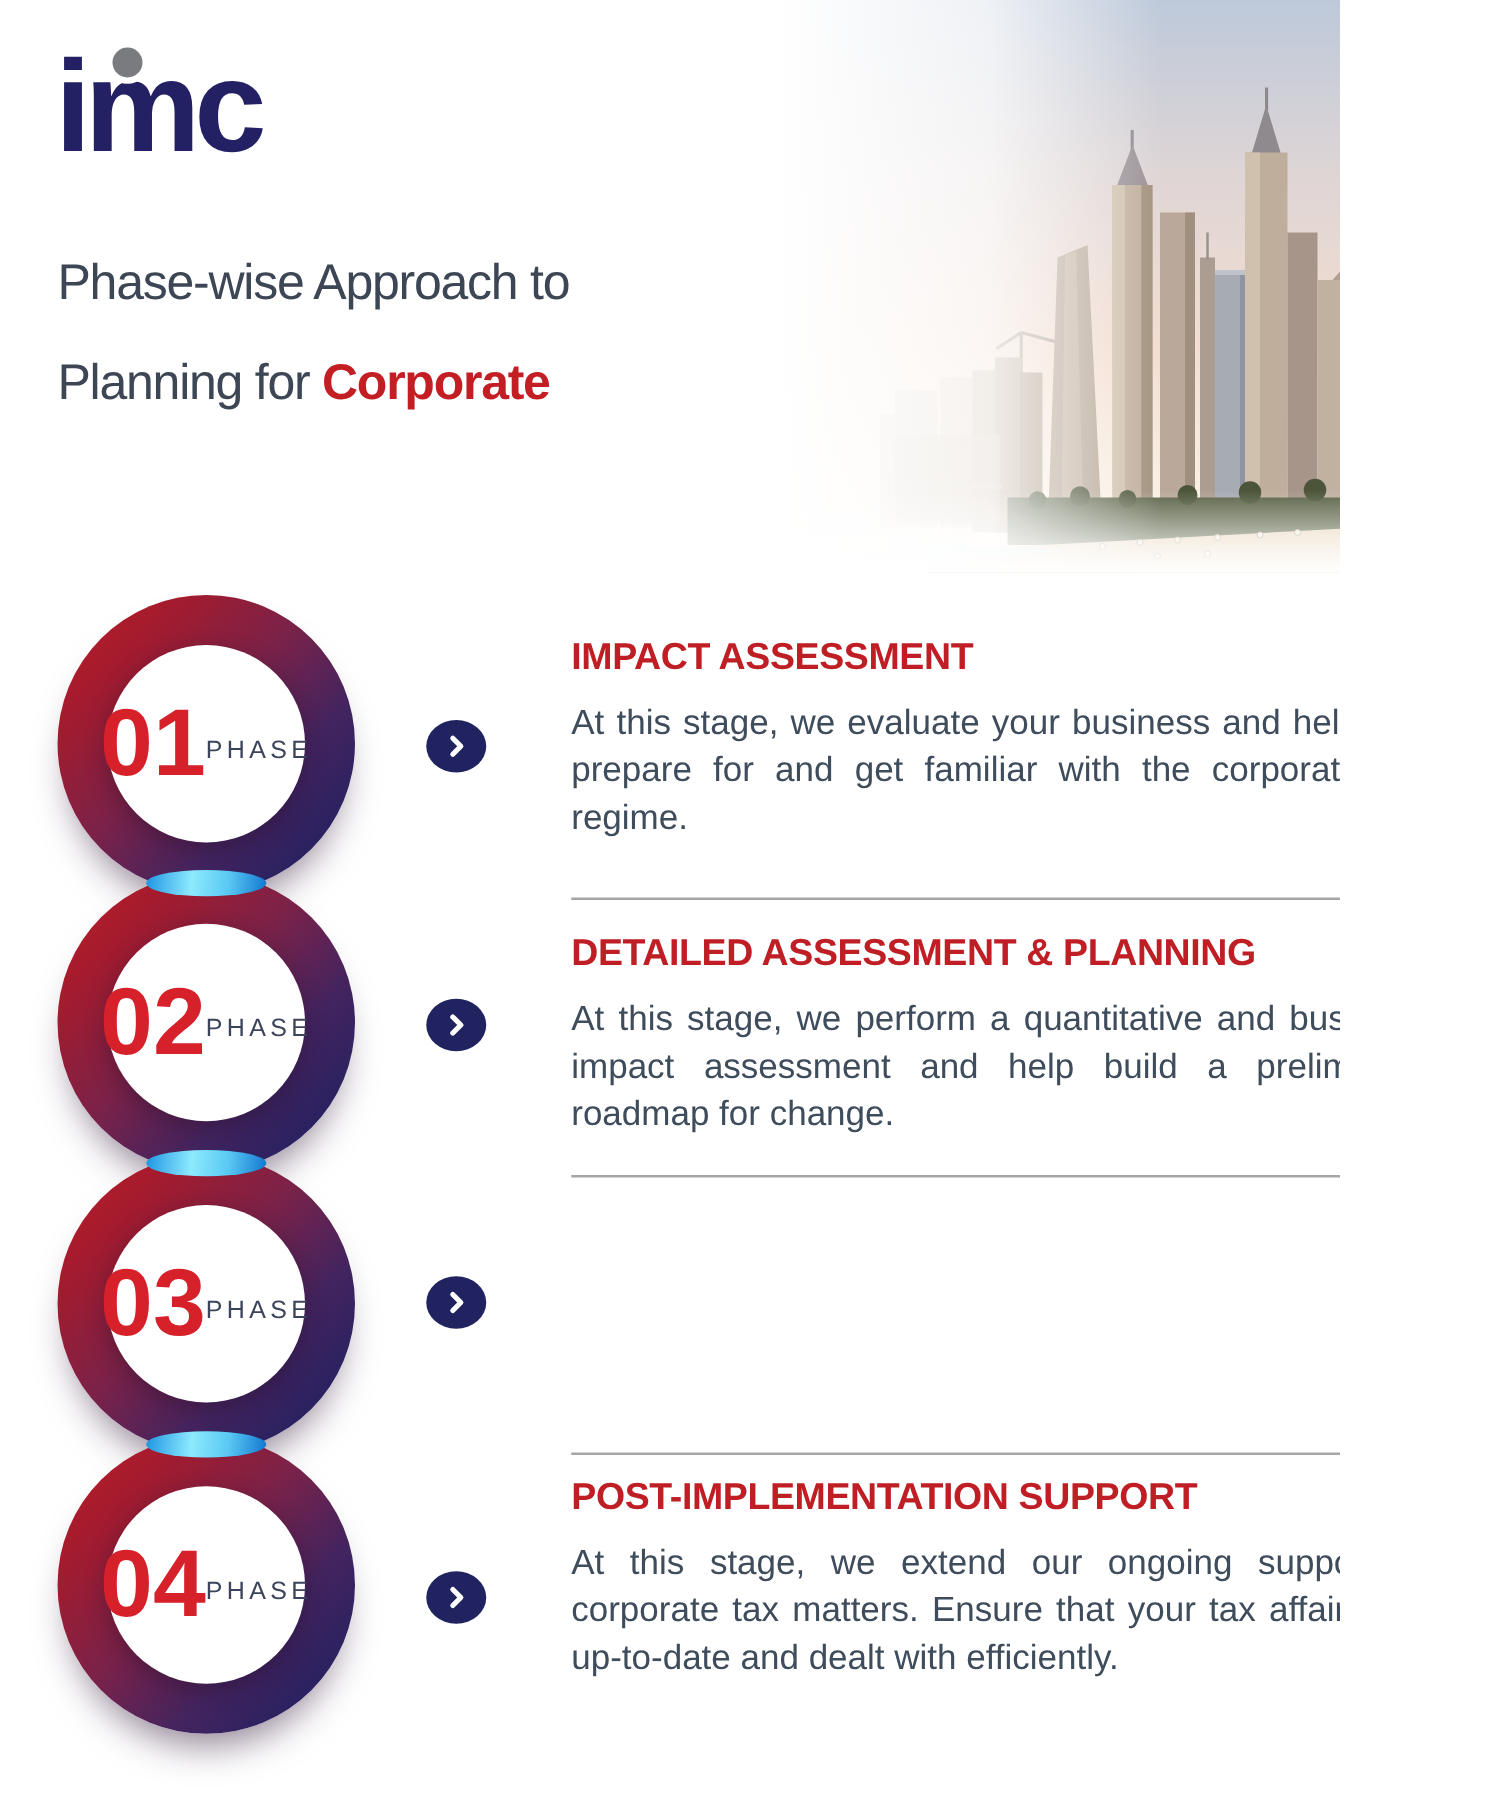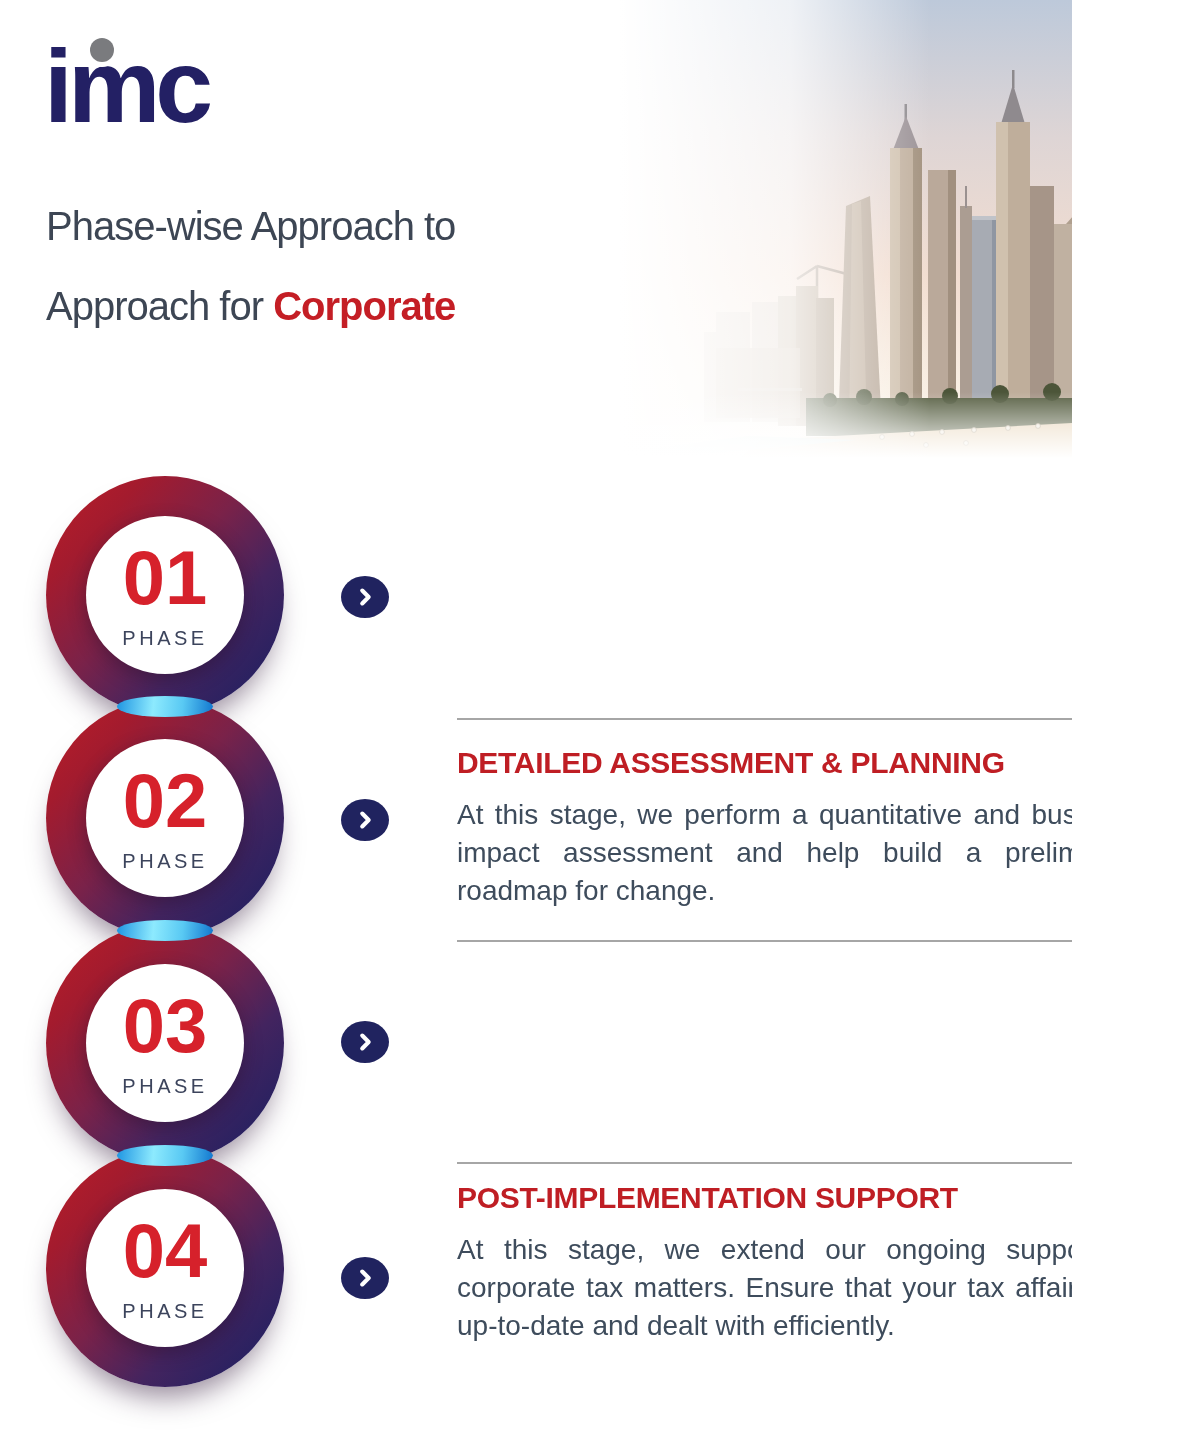--- a/index.html
+++ b/index.html
@@ -33,21 +33,21 @@
   
   .ring {
     position:absolute; left:46px; width:238px; height:238px; border-radius:50%;
     background:linear-gradient(133deg,#b81d28 4%,#a31b2e 22%,#7a2249 46%,#43245f 68%,#272161 88%,#1d1743 100%);
     box-shadow:0 20px 28px -10px rgba(48,22,56,.5);
     display:flex; align-items:center; justify-content:center;
   }
   .ring-inner {
     width:158px; height:158px; border-radius:50%; background:#ffffff;
     box-shadow:0 6px 18px rgba(40,14,40,.42);
-    display:flex; flex-direction:column; align-items:center; justify-content:center;
+    display:flex; flex-direction:row; align-items:center; justify-content:center;
   }
   .phase-number { font-size:76px; font-weight:bold; color:#d6212b; line-height:1; }
   .phase-label  { font-size:20px; color:#3c445c; letter-spacing:3.5px; margin-top:11px; }
 
   .lens {
     position:absolute; left:117px; width:96px; height:21px; border-radius:50%;
     background:linear-gradient(95deg,#1e95e2 0%,#8deafe 38%,#59c9f3 68%,#1277cf 100%);
     z-index:6;
   }
 
@@ -184,21 +184,21 @@
     </svg>
   </div>
 
   <div class="logo">
     <span class="logo-text">imc</span>
     <span class="logo-dot"></span>
   </div>
 
   <h1 class="title">
     <span class="t-dark">Phase-wise Approach to</span><br>
-    <span class="t-dark">Approach for </span><span class="t-red">Corporate</span><br>
+    <span class="t-dark">Planning for </span><span class="t-red">Corporate</span><br>
   </h1>
 
   <div class="ring" style="top:476px">
     <div class="ring-inner">
       <div class="phase-number">01</div>
       <div class="phase-label">PHASE</div>
     </div>
   </div>
   <div class="ring" style="top:699px">
     <div class="ring-inner">
@@ -237,20 +237,24 @@
     <svg width="22" height="22" viewBox="0 0 24 24">
         <polyline points="9,5 16,12 9,19" fill="none" stroke="#ffffff" stroke-width="4.5" stroke-linecap="round" stroke-linejoin="round"></polyline>
       </svg>
   </div>
   <div class="arrow" style="top:1257px">
     <svg width="22" height="22" viewBox="0 0 24 24">
         <polyline points="9,5 16,12 9,19" fill="none" stroke="#ffffff" stroke-width="4.5" stroke-linecap="round" stroke-linejoin="round"></polyline>
       </svg>
   </div>
 
+  <div class="section" style="top:508px">
+    <h2>IMPACT ASSESSMENT</h2>
+    <p>At this stage, we evaluate your business and help you prepare for and get familiar with the corporate tax regime.</p>
+  </div>
   <div class="divider" style="top:718px"></div>
 
   <div class="section" style="top:745px">
     <h2>DETAILED ASSESSMENT &amp; PLANNING</h2>
     <p>At this stage, we perform a quantitative and business impact assessment and help build a preliminary roadmap for change.</p>
   </div>
   <div class="divider" style="top:940px"></div>
 
   <div class="divider" style="top:1162px"></div>
 

